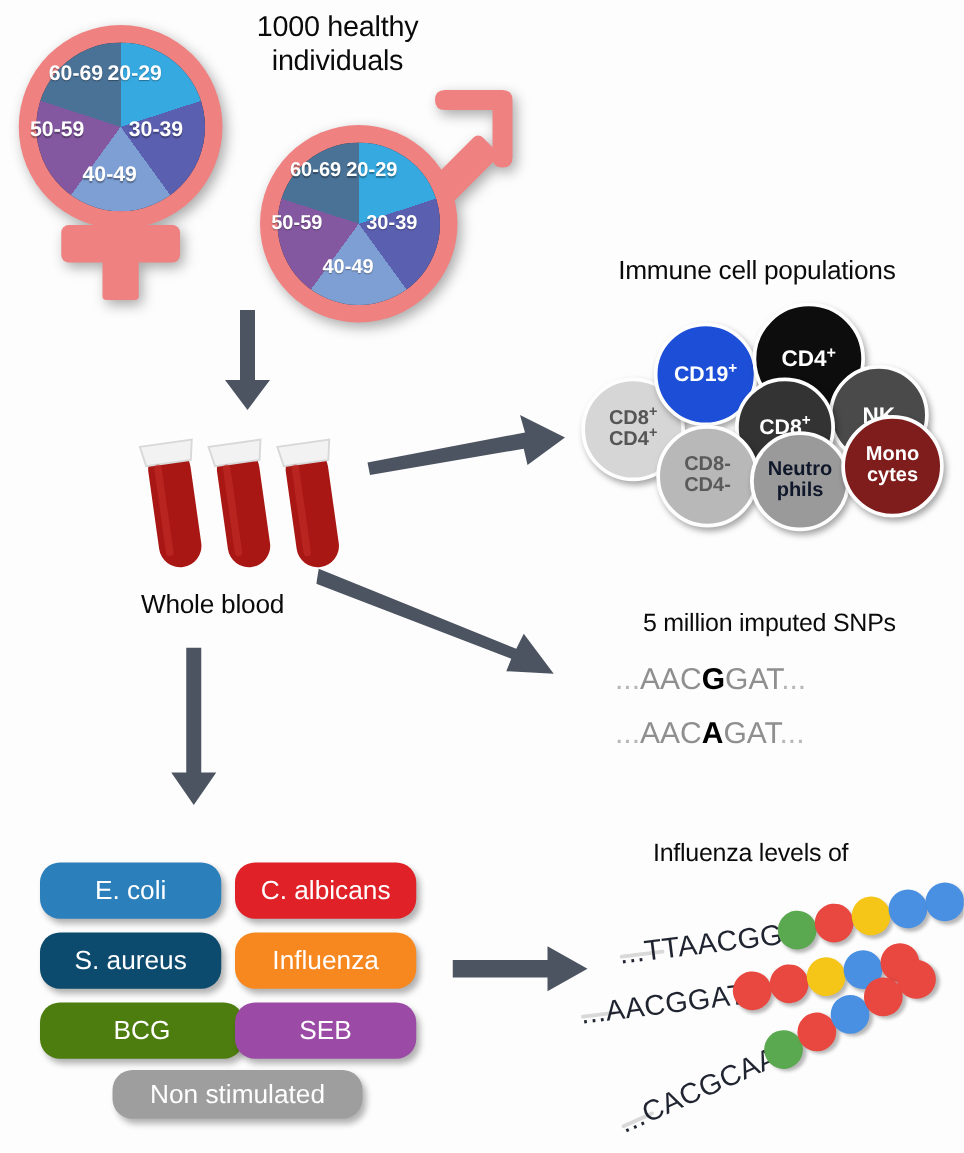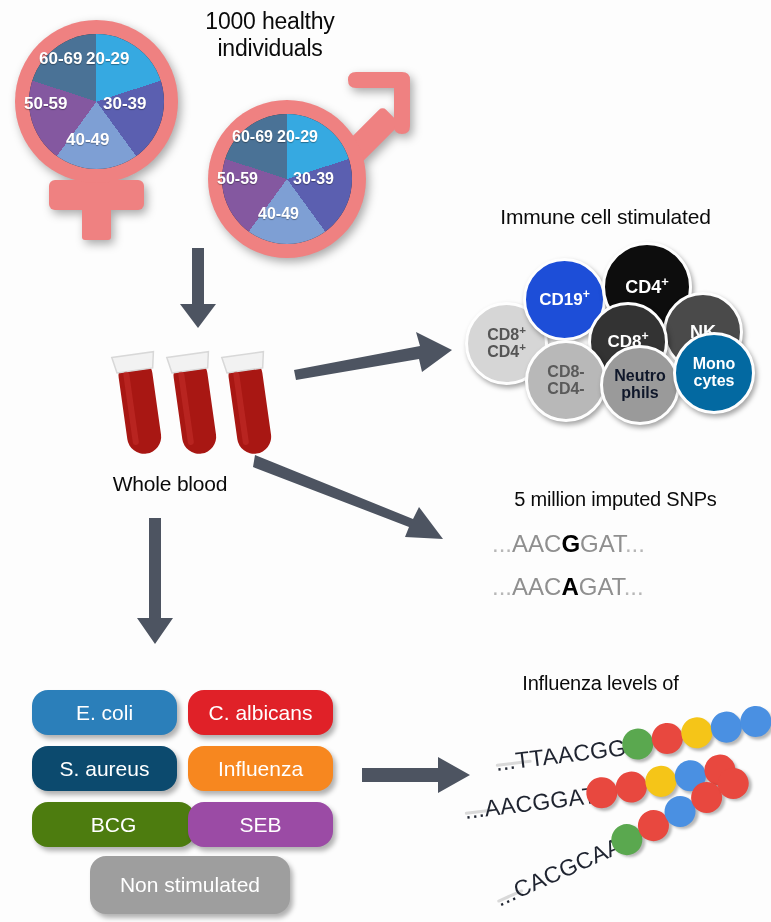--- a/index.html
+++ b/index.html
@@ -165,21 +165,21 @@
     <path d="M2 8 L160 72 L166 60 L190 92 L152 90 L156 80 L0 20 Z" fill="#4d5461"></path>
   </svg>
 </div>
 
 <div class="abs arrow" style="left:135px;top:518px;width:40px;height:128px;">
   <svg width="40" height="128" viewBox="0 0 40 128">
     <path d="M14 0 H26 V100 H38 L20 126 L2 100 H14 Z" fill="#4d5461"></path>
   </svg>
 </div>
 
-<div class="abs heading" id="title-immune">Immune cell stimulated</div>
+<div class="abs heading" id="title-immune">Immune cell populations</div>
 
 <div class="abs" style="left:465px;top:240px;width:306px;height:180px;">
 
   <div class="cell" style="left:0px;top:62px;width:83px;height:83px;background:#d6d6d6;color:#555555;font-size:16px;">
     <span>CD8<sup>+</sup><br>CD4<sup>+</sup></span>
   </div>
 
   <div class="cell" style="left:58px;top:18px;width:83px;height:83px;background:#1d4ed8;color:#ffffff;font-size:17px;">
     <span>CD19<sup>+</sup></span>
   </div>
@@ -197,21 +197,21 @@
   </div>
 
   <div class="cell" style="left:60px;top:100px;width:82px;height:82px;background:#b8b8b8;color:#5a5a5a;font-size:16px;">
     <span>CD8-<br>CD4-</span>
   </div>
 
   <div class="cell" style="left:135px;top:105px;width:80px;height:80px;background:#9a9a9a;color:#0f172a;font-size:16px;">
     <span>Neutro<br>phils</span>
   </div>
 
-  <div class="cell" style="left:208px;top:92px;width:82px;height:82px;background:#0369a1;color:#ffffff;font-size:16px;">
+  <div class="cell" style="left:208px;top:92px;width:82px;height:82px;background:#7f1d1d;color:#ffffff;font-size:16px;">
     <span>Mono<br>cytes</span>
   </div>
 </div>
 
 <div class="abs heading" id="title-snps">5 million imputed SNPs</div>
 
 <div class="snp-row" style="left:492px;top:530px;">
   <span class="dim">...</span><span class="mid">AAC</span><span class="hot">G</span><span class="mid">GAT</span><span class="dim">...</span>
 </div>
 <div class="snp-row" style="left:492px;top:573px;">
@@ -229,21 +229,21 @@
 </div>
 <div class="stim" style="left:188px;top:746px;width:145px;height:45px;background:#f7871f;">
   <span>Influenza</span>
 </div>
 <div class="stim" style="left:32px;top:802px;width:163px;height:45px;background:#4d7c0f;">
   <span>BCG</span>
 </div>
 <div class="stim" style="left:188px;top:802px;width:145px;height:45px;background:#9b4ba5;">
   <span>SEB</span>
 </div>
-<div class="stim" style="left:90px;top:856px;width:200px;height:58px;background:#9e9e9e;">
+<div class="stim" style="left:90px;top:856px;width:200px;height:39px;background:#9e9e9e;">
   <span>Non stimulated</span>
 </div>
 
 <div class="abs arrow" style="left:362px;top:755px;width:110px;height:40px;">
   <svg width="110" height="40" viewBox="0 0 110 40">
     <path d="M0 13 H76 V2 L108 20 L76 38 V27 H0 Z" fill="#4d5461"></path>
   </svg>
 </div>
 
 <div class="abs heading" id="title-expression">

